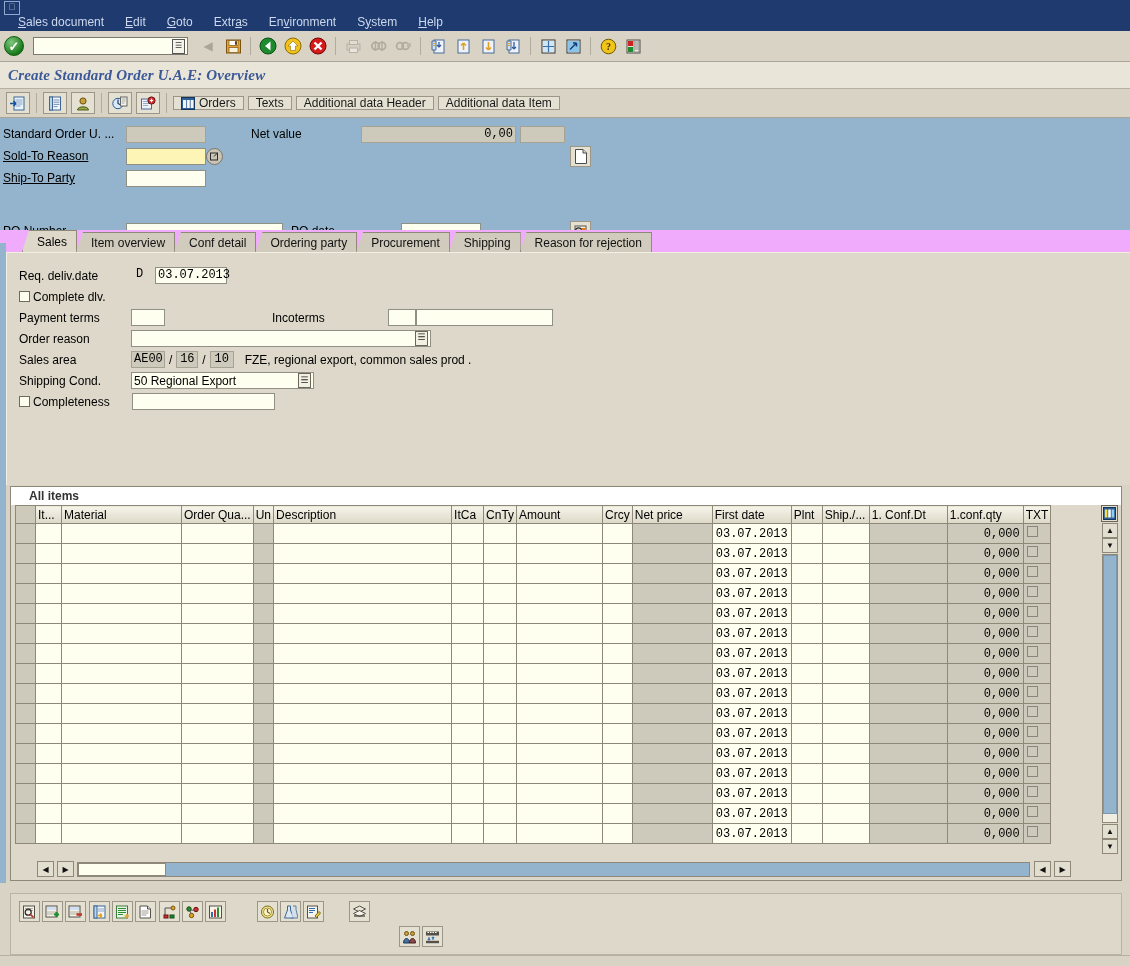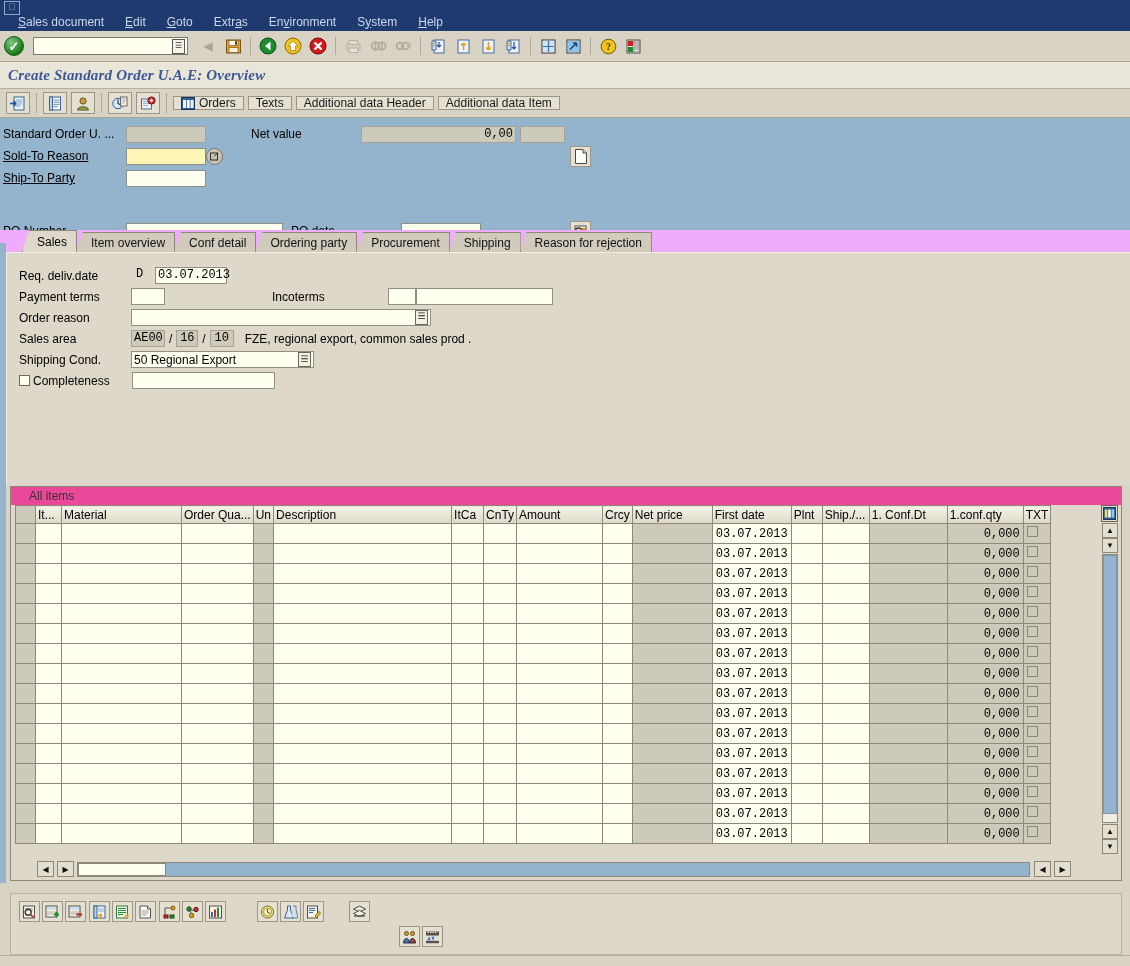--- a/index.html
+++ b/index.html
@@ -136,21 +136,22 @@
     width:13px;height:15px;border:1px solid #6b6658;background:#f2f0e2;
     font-size:9px;line-height:13px;text-align:center;color:#222;box-sizing:border-box;
   }
   
   .gridwrap{
     position:absolute;left:10px;top:486px;width:1112px;height:395px;
     background:#ddd8c9;border:1px solid #8d8878;box-sizing:border-box;
   }
   .gridtitle{
     height:18px;font-size:12px;color:#333;padding-left:18px;line-height:18px;
-    background:#ec4899;
+    background:#ffffff;
+    font-weight:bold;
   }
   .gridtable{
     border-collapse:collapse;table-layout:fixed;font-size:12px;
   }
   .gridtable th{
     background:linear-gradient(#f6f4ea,#ddd9c8);
     border:1px solid #8d8878;height:18px;font-weight:normal;
     font-size:12px;text-align:left;padding:0 2px;color:#000;
     white-space:nowrap;overflow:hidden;box-sizing:border-box;
   }
@@ -481,20 +482,24 @@
 <div class="leftrail"></div>
 
 <div class="tabcontent">
 
   <div class="frow" style="padding-left:12px;">
     <div class="flabel" style="width:112px;">Req. deliv.date</div>
     <div class="inp" style="width:17px;background:#ddd8c9;border:none;text-align:center;">D</div>
     <div class="inp" style="width:72px;margin-left:7px;">03.07.2013</div>
   </div>
 
+  <div class="frow" style="padding-left:12px;">
+    <span class="chk"></span>
+    <span class="flabel" style="margin-left:3px;">Complete dlv.</span>
+  </div>
 
   <div class="frow" style="padding-left:12px;">
     <div class="flabel" style="width:112px;">Payment terms</div>
     <div class="inp" style="width:34px;"></div>
     <div class="flabel" style="margin-left:107px;width:116px;">Incoterms</div>
     <div class="inp" style="width:28px;"></div>
     <div class="inp" style="width:137px;"></div>
   </div>
 
   <div class="frow" style="padding-left:12px;">

